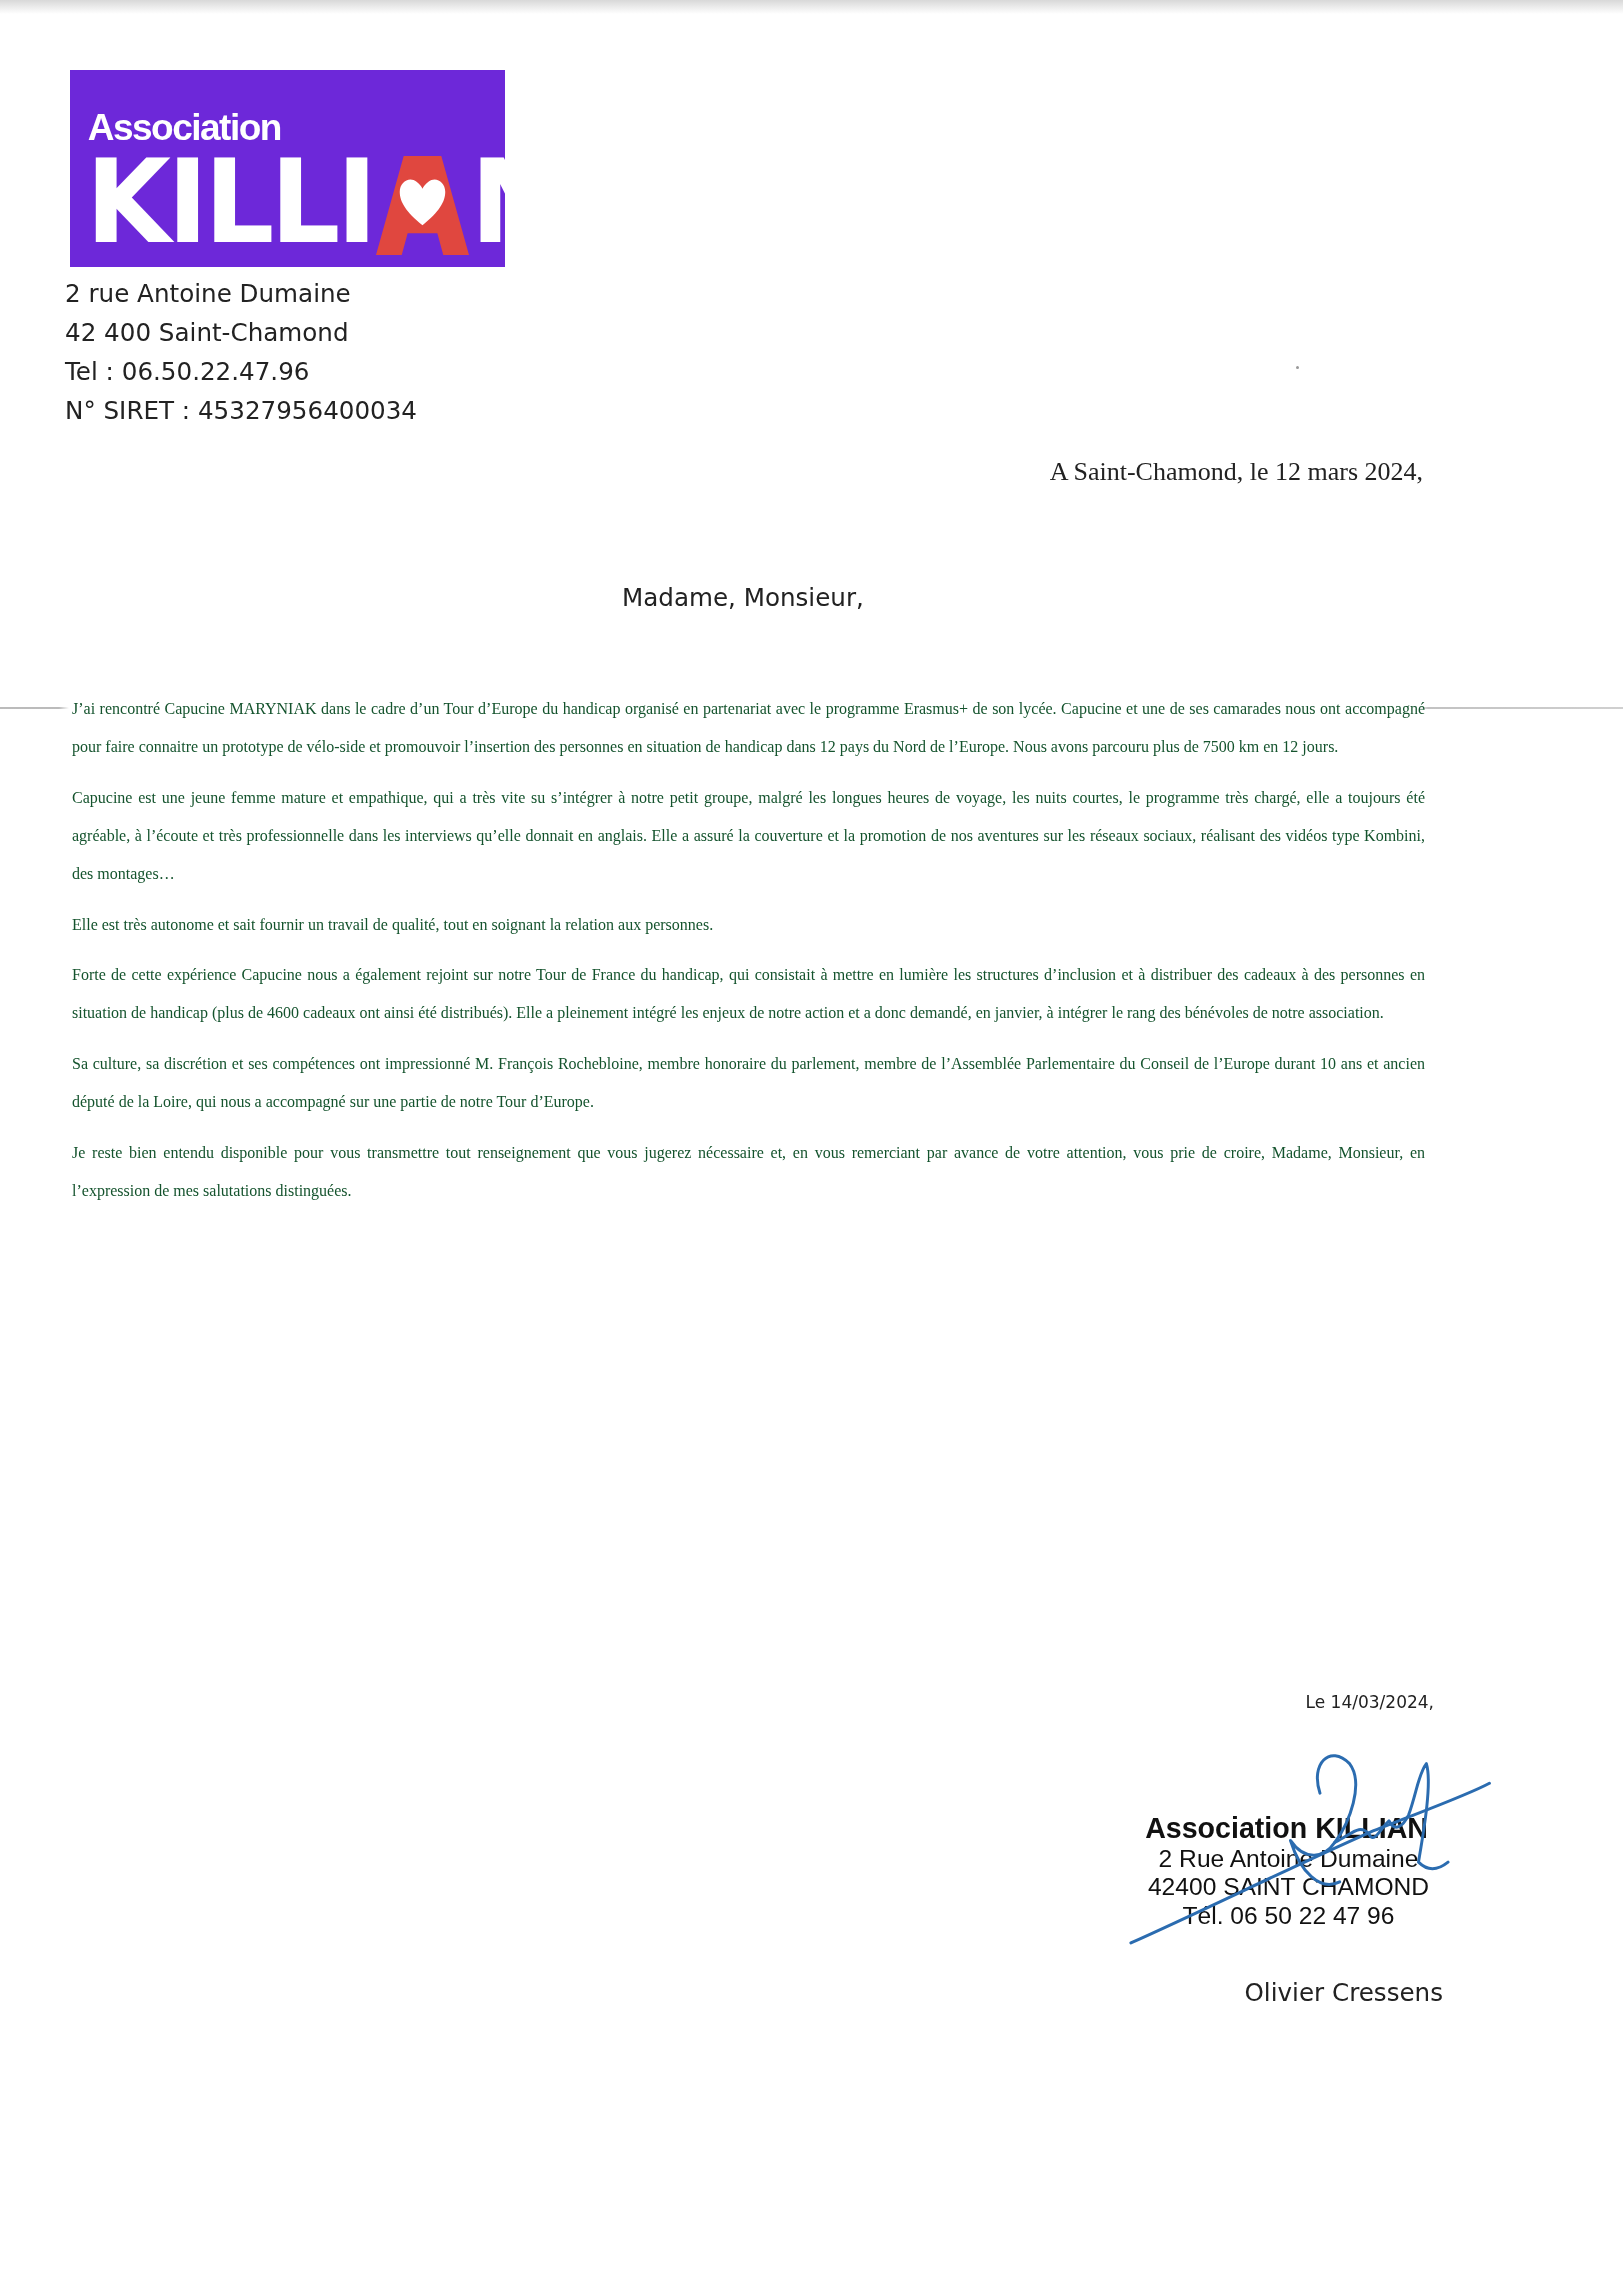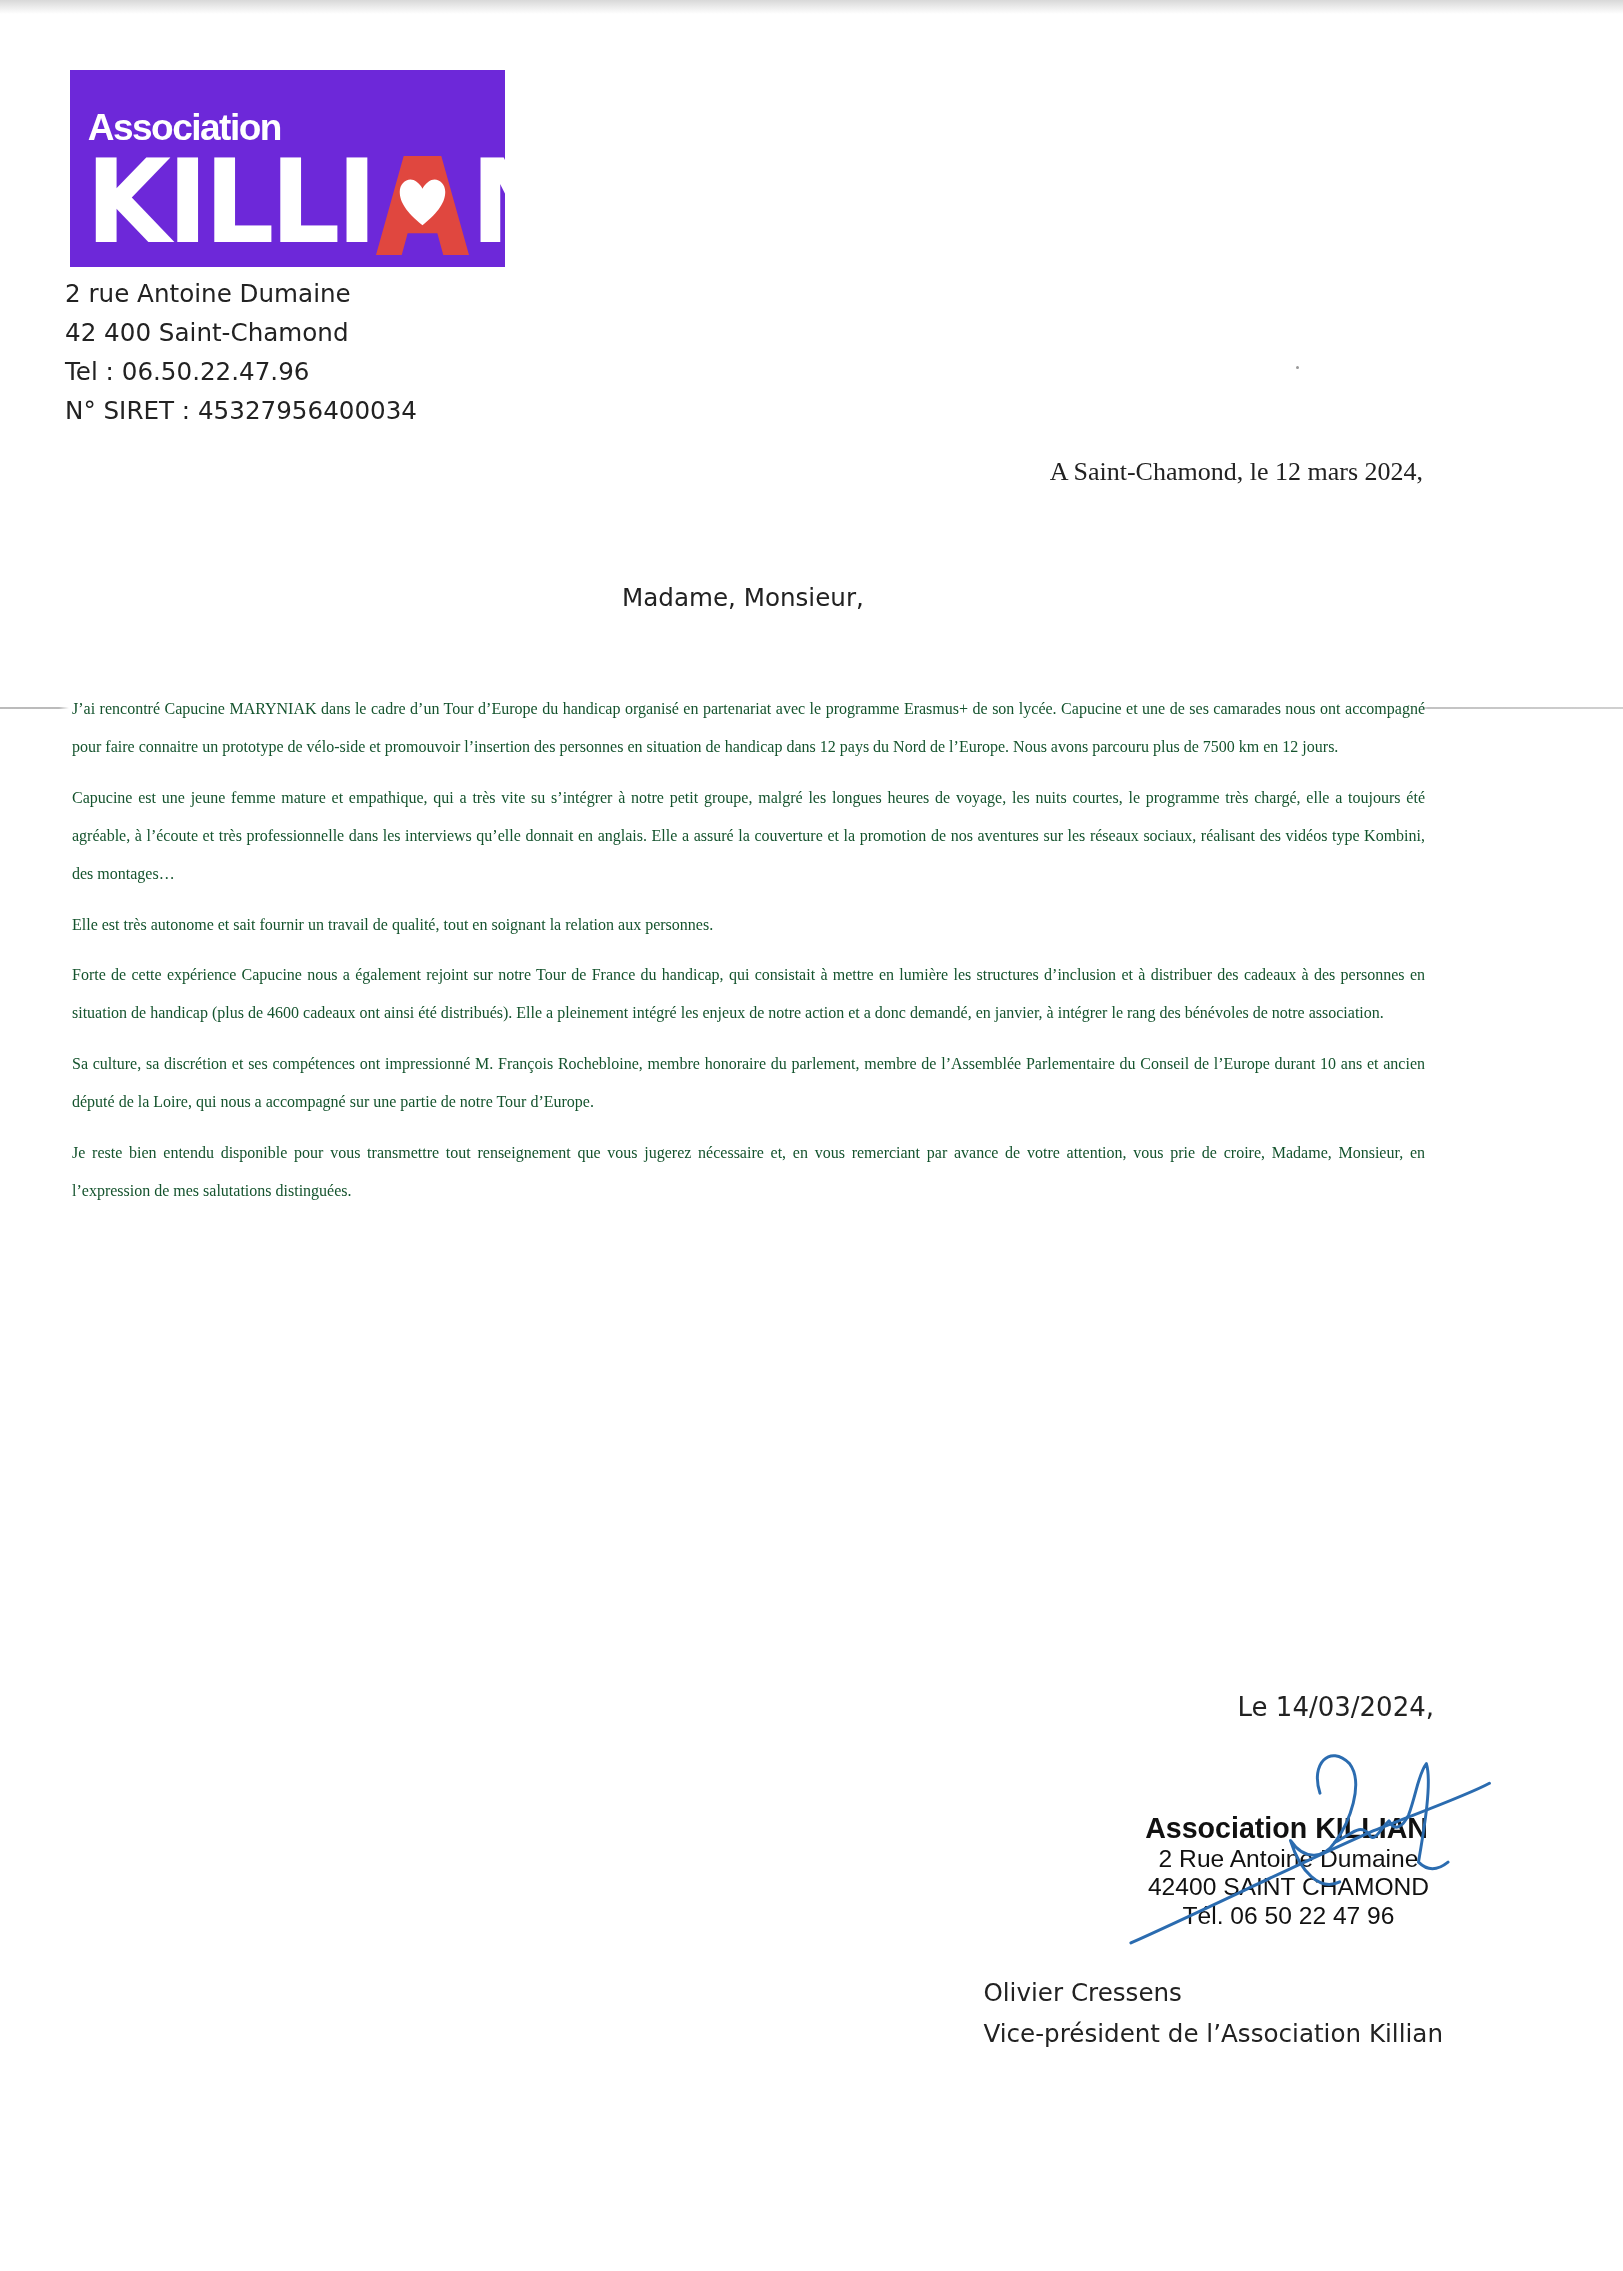--- a/index.html
+++ b/index.html
@@ -50,21 +50,21 @@
       font-family: Liberation Serif, serif; font-size: 16px; line-height: 38px;
       color: #14532d; text-align: justify;
     }
     .body-text p { margin: 0 0 12.8px 0; }
     .fold-line {
       position: absolute; left: 0; top: 707px; width: 1623px; height: 2px;
       background: linear-gradient(90deg, rgba(120,120,120,0.5) 0, rgba(120,120,120,0.5) 59px, rgba(120,120,120,0.0) 69px, rgba(120,120,120,0.0) 1419px, rgba(120,120,120,0.45) 1428px, rgba(120,120,120,0.35) 100%);
     }
     .sign-date {
       position: absolute; right: 189px; top: 1692px;
-      font-family: "DejaVu Sans", sans-serif; font-size: 26px; color: #222;
+      font-family: "DejaVu Sans", sans-serif; font-size: 17px; color: #222;
     }
     .stamp {
       position: absolute; left: 1131px; top: 1813px; width: 315px;
       font-family: "Liberation Sans", sans-serif; color: #111; text-align: center;
     }
     .stamp .stamp-name { font-weight: bold; font-size: 28.6px; line-height: 31.5px; margin-left: -3.9px; }
     .stamp .stamp-line { font-size: 24.6px; line-height: 28.6px; }
     .signature { position: absolute; left: 1123px; top: 1724px; width: 394px; height: 227px; pointer-events: none; }
     .signer {
       position: absolute; right: 180px; top: 1972px; text-align: left;
@@ -127,15 +127,14 @@
 <svg class="signature" viewBox="0 0 400 230">
   <g fill="none" stroke="#2b6cb0" stroke-width="3" stroke-linecap="round" stroke-linejoin="round">
     <path d="M 8 222 C 80 190, 160 150, 250 110 C 300 90, 350 72, 372 60"></path>
     <path d="M 200 70 C 190 40, 210 20, 230 40 C 245 60, 230 100, 215 120 C 205 135, 185 140, 170 118 C 180 150, 200 170, 220 160"></path>
     <path d="M 215 120 C 232 112, 240 100, 250 112 C 255 122, 262 105, 270 98 C 276 110, 284 104, 290 92 C 298 70, 300 50, 308 40 C 314 60, 305 110, 300 140 C 310 150, 320 148, 330 140"></path>
   </g>
 </svg>
 
 <div class="signer">
   <div>Olivier Cressens</div>
-  <div>Vice-président de l’Association Killian</div>
 </div>
 
 
 </body></html>

